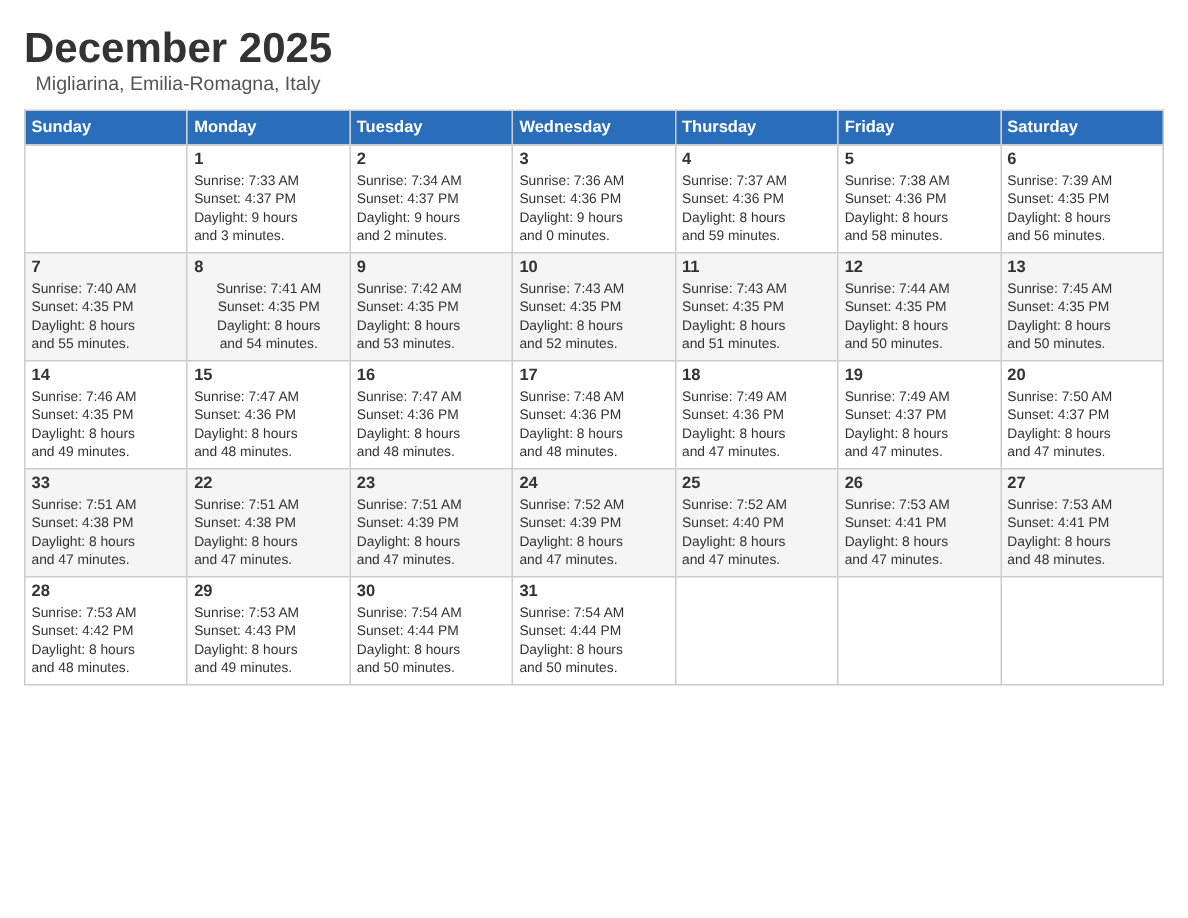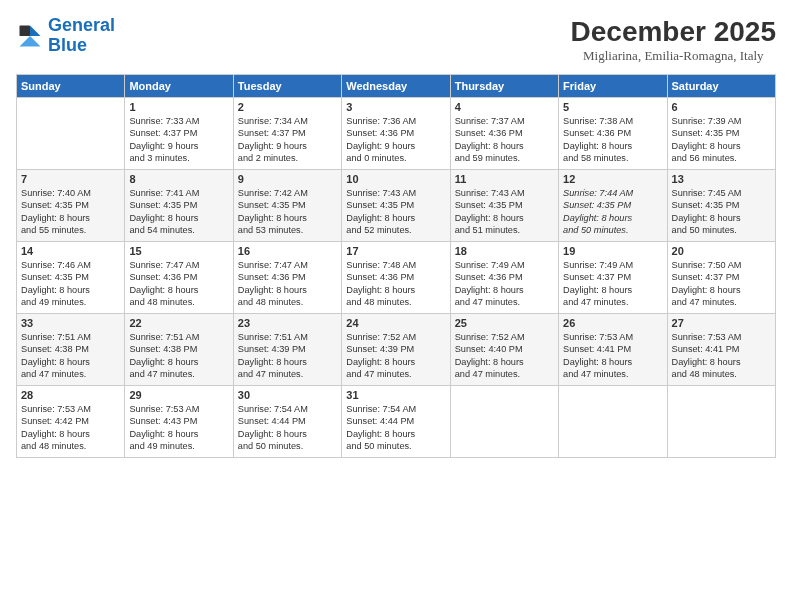--- a/index.html
+++ b/index.html
@@ -44,21 +44,20 @@
       text-align: center;
     }
     .month-title {
       font-size: 28px;
       font-weight: bold;
       color: #333;
     }
     .location {
       font-size: 13px;
       color: #555;
-      font-family: Liberation Serif, serif;
     }
     .calendar {
       width: 100%;
       border-collapse: collapse;
       font-size: 10px;
     }
     .calendar th {
       background: #2a6ebb;
       color: #fff;
       padding: 5px 4px;
@@ -91,32 +90,20 @@
     }
     .empty {
       background: #fff !important;
     }
   </style>
 </head>
 <body>
 
 <div class="page">
   <div class="header">
-    <div class="logo">
-      <svg class="logo-icon" viewBox="0 0 32 32">
-        <rect x="0" y="0" width="32" height="32" fill="none"></rect>
-        <polygon points="16,4 28,16 16,16" fill="#1a6fba"></polygon>
-        <polygon points="16,16 28,28 4,28" fill="#4da3e8"></polygon>
-        <rect x="4" y="4" width="12" height="12" fill="#333" rx="1"></rect>
-      </svg>
-      <div class="logo-text">
-        <div><span>General</span></div>
-        <div><span style="color:#1a6fba;">Blue</span></div>
-      </div>
-    </div>
     <div class="title-block">
       <div class="month-title">December 2025</div>
       <div class="location">Migliarina, Emilia-Romagna, Italy</div>
     </div>
   </div>
 
   <table class="calendar">
     <thead>
       <tr id="header-row">
           <th>Sunday</th>
@@ -177,21 +164,21 @@
         <tr>
           <td>
             <div class="day-number">7</div>
             <div class="day-info" style="white-space: pre-line;">Sunrise: 7:40 AM
 Sunset: 4:35 PM
 Daylight: 8 hours
 and 55 minutes.</div>
           </td>
           <td>
             <div class="day-number">8</div>
-            <div class="day-info" style="white-space: pre-line;">Sunrise: 7:41 AM
+            <div class="day-info" style="white-space: pre-line; text-align: center;">Sunrise: 7:41 AM
 Sunset: 4:35 PM
 Daylight: 8 hours
 and 54 minutes.</div>
           </td>
           <td>
             <div class="day-number">9</div>
             <div class="day-info" style="white-space: pre-line;">Sunrise: 7:42 AM
 Sunset: 4:35 PM
 Daylight: 8 hours
 and 53 minutes.</div>
@@ -205,21 +192,21 @@
           </td>
           <td>
             <div class="day-number">11</div>
             <div class="day-info" style="white-space: pre-line;">Sunrise: 7:43 AM
 Sunset: 4:35 PM
 Daylight: 8 hours
 and 51 minutes.</div>
           </td>
           <td>
             <div class="day-number">12</div>
-            <div class="day-info" style="white-space: pre-line; font-style: italic;">Sunrise: 7:44 AM
+            <div class="day-info" style="white-space: pre-line;">Sunrise: 7:44 AM
 Sunset: 4:35 PM
 Daylight: 8 hours
 and 50 minutes.</div>
           </td>
           <td>
             <div class="day-number">13</div>
             <div class="day-info" style="white-space: pre-line;">Sunrise: 7:45 AM
 Sunset: 4:35 PM
 Daylight: 8 hours
 and 50 minutes.</div>

